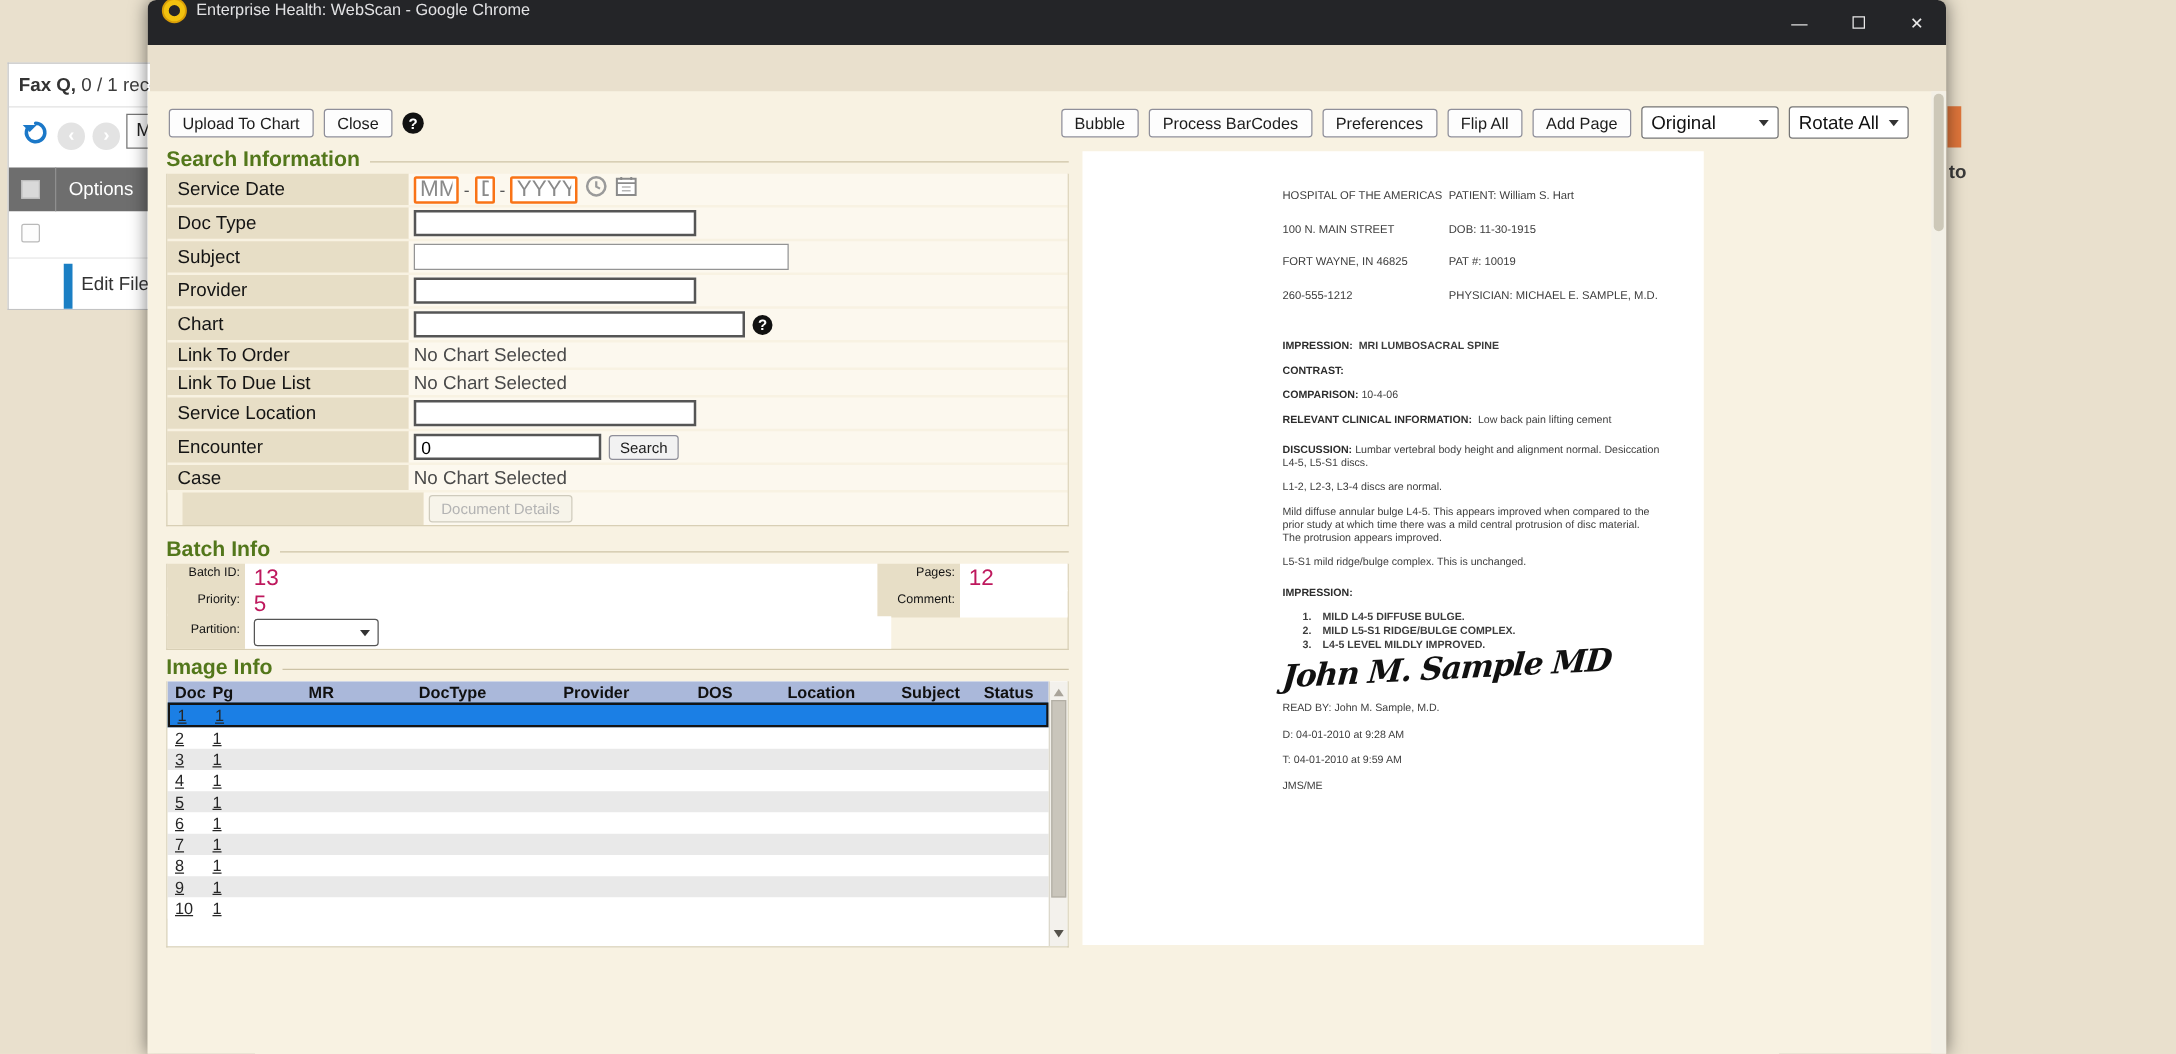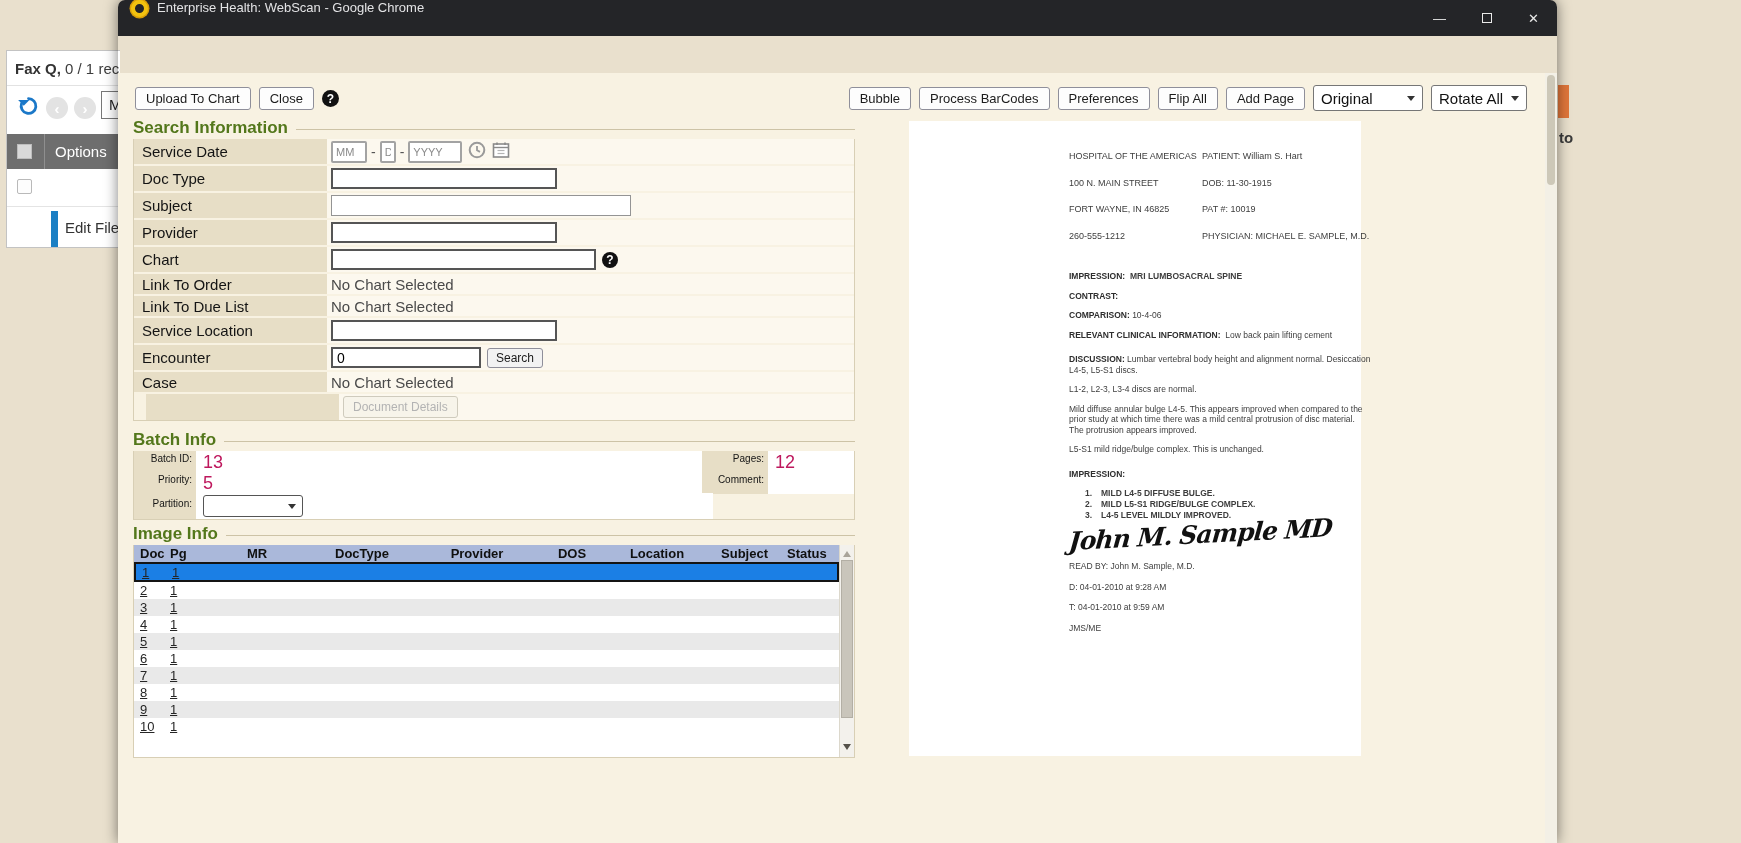--- a/index.html
+++ b/index.html
@@ -75,22 +75,22 @@
   .frow { display:flex; align-items:stretch; border-bottom:2px solid #f8f2e2; }
   .frow:last-child { border-bottom:none;padding-left:12px; }
   .flabel { width:193px; background:#e7dec6; font-size:15px; color:#141414;
     display:flex; align-items:center; padding-left:8px; flex:none; }
   .fval { flex:1; background:#fcf8ee; display:flex; align-items:center; padding-left:4px; gap:6px; }
   .r27 { height:27px; } .r22 { height:22px; } .r26 { height:26px; }
   .inp-dark { border:2px solid #555; background:#fff; height:21px; font-size:14px; padding:0 4px;
     font-family:"Liberation Sans", sans-serif; }
   .inp-thin { border:1px solid #949494; background:#fff; height:21px; font-size:14px; padding:0 4px;
     font-family:"Liberation Sans", sans-serif; }
-  .date-inp { border:2px solid #a3a3a3; border-radius:2px; background:#fff; height:22px;
-    font-size:11px; padding:0 3px; color:#222; font-family:"Liberation Sans", sans-serif; }
+  .date-inp { border:2px solid #f97316; border-radius:2px; background:#fff; height:22px;
+    font-size:18px; padding:0 3px; color:#222; font-family:"Liberation Sans", sans-serif; }
   .date-inp::placeholder { color:#8a8a8a; }
   .dash { color:#555; font-size:14px; margin:0 -2px; }
   .nochart { font-size:15px; color:#4a4a4a; }
   .mini-btn { background:#f2f2f2; border:1px solid #8f8f9a; border-radius:3px; font-size:12px;
     color:#1c1c1c; padding:2px 8px; }
   .dis-btn { background:#f7f4ea; border:1px solid #cfcbbd; border-radius:3px; font-size:12px;
     color:#b3b3b3; padding:3px 9px; }
 
   
   .brow { display:grid; grid-template-columns:62px 1fr 66px 86px; border-bottom:2px solid #f8f2e2; height:21px; }
@@ -117,21 +117,21 @@
   .vscroll { position:absolute; right:0; top:0; bottom:0; width:15px; background:#f3f1ec;
     border-left:1px solid #dcd8cc; }
   .vscroll .up { position:absolute; top:2px; left:3px; width:0; height:0;
     border:4.5px solid transparent; border-bottom:6px solid #a9a49a; }
   .vscroll .thumb { position:absolute; top:15px; left:1px; width:12px; height:158px;
     background:#c9c5bb; border:1px solid #b3afa5; }
   .vscroll .down { position:absolute; bottom:3px; left:3px; width:0; height:0;
     border:4.5px solid transparent; border-top:6px solid #55524b; }
 
   
-  .page { position:absolute; left:791px; top:48px; width:452px; height:635px; background:#fff;
+  .page { position:absolute; left:748px; top:48px; width:497px; height:635px; background:#fff;
     color:#3d3d3d; }
   .page-inner { position:absolute; left:160px; top:30px; width:302px; font-size:8.5px; line-height:10.5px; }
   .hdr-cols { display:flex; }
   .hdr-col1 { width:133px; flex:none; }
   .hdr-col2 { flex:1; }
   .hdr-cols p { margin-bottom:16px; font-size:9px; white-space:nowrap; }
   .sec p { margin-bottom:9px; }
   .sec { margin-bottom:9px; }
   .blk { margin-top:14px; }
   b.lb { color:#2e2e2e; }

